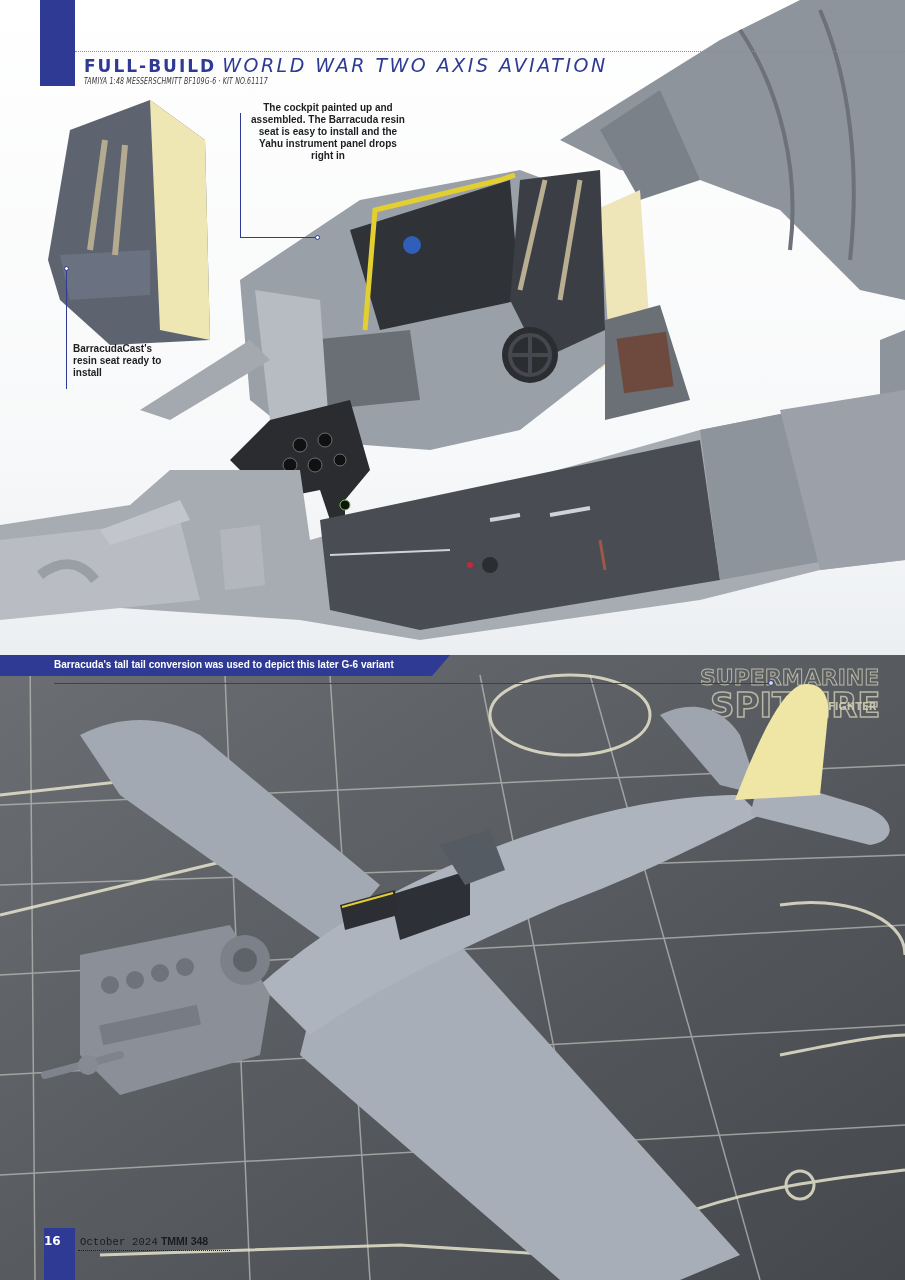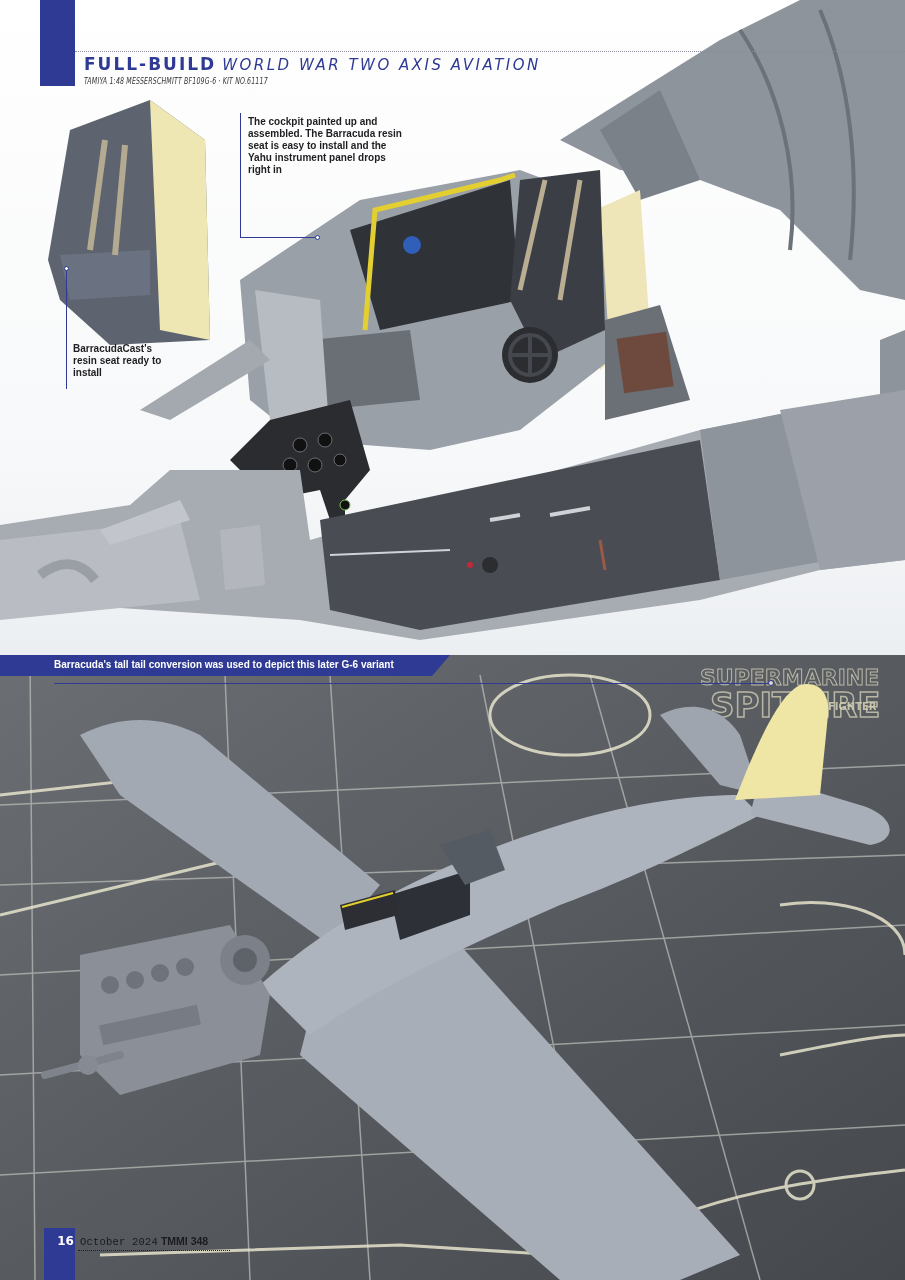--- a/index.html
+++ b/index.html
@@ -13,48 +13,48 @@
     background: linear-gradient(180deg, #ffffff 0%, #f7f8f9 70%, #eceff2 100%); overflow: hidden; }
   .top-photo svg { position: absolute; left: 0; top: 0; }
 
   .blue-tab { position: absolute; left: 40px; top: 0; width: 35px; height: 86px; background: #2e3a93; }
 
   .header-rule { position: absolute; left: 75px; top: 51px; width: 830px; height: 0;
     border-top: 1px dotted #8a8d99; }
   .header-title { position: absolute; left: 84px; top: 54px; height: 22px; white-space: nowrap; }
   .header-title .series { font-family: "DejaVu Sans", sans-serif; font-weight: bold; 
     font-size: 17px; color: #2e3a93; letter-spacing: 2px; text-transform: uppercase; }
-  .header-title .topic { font-family: "DejaVu Sans", sans-serif; font-style: italic; font-size: 15px;
+  .header-title .topic { font-family: "DejaVu Sans", sans-serif; font-style: italic; font-size: 19px;
     color: #2e3a93; letter-spacing: 2.5px; margin-left: 6px; font-weight: normal; }
   .header-sub { position: absolute; left: 84px; top: 76px; font-family: "DejaVu Sans Condensed", "DejaVu Sans", sans-serif;
     font-style: italic; font-size: 8.5px; color: #333; letter-spacing: 0.2px; transform: scaleX(0.82); transform-origin: left; white-space: nowrap; }
 
   .caption { position: absolute; font-family: "Liberation Sans", sans-serif; font-weight: bold;
     font-size: 10px; line-height: 12px; color: #1e1e22; }
-  .caption-cockpit { left: 248px; top: 116px; width: 160px; }
+  .caption-cockpit { left: 248px; top: 102px; width: 160px; text-align: center; }
   .caption-seat { left: 73px; top: 343px; width: 100px; }
 
   .leader { position: absolute; background: #2e3a93; }
   .leader-dot { position: absolute; width: 5px; height: 5px; border: 1px solid #2e3a93; border-radius: 50%; background: #fff; }
 
   
   .bottom-photo { position: absolute; left: 0; top: 655px; width: 905px; height: 625px;
     background: #f0abfc; overflow: hidden; }
   .bottom-photo svg { position: absolute; left: 0; top: 0; }
 
   .banner { position: absolute; left: 0; top: 655px; width: 450px; height: 21px; background: #2e3a93;
     clip-path: polygon(0 0, 100% 0, 96% 100%, 0 100%); }
   .banner-text { position: absolute; left: 54px; top: 659px; font-family: "Liberation Sans", sans-serif;
     font-weight: bold; font-size: 10px; color: #ffffff; white-space: nowrap; }
   .banner-leader { position: absolute; left: 54px; top: 683px; width: 716px; height: 1px; background: #2e3a93; }
   .banner-dot { position: absolute; left: 768px; top: 680px; width: 6px; height: 6px; border: 1px solid #2e3a93; border-radius: 50%; background: #d9d9c8; }
 
   
   .folio-tab { position: absolute; left: 44px; top: 1228px; width: 31px; height: 52px; background: #2e3a93; }
-  .folio-num { position: absolute; left: 44px; top: 1234px; width: 43px; text-align: center;
+  .folio-num { position: absolute; left: 44px; top: 1234px; width: 43px; text-align: left;
     font-family: "DejaVu Sans", sans-serif; font-weight: bold; font-size: 12px; color: #fff; }
   .folio-text { position: absolute; left: 80px; top: 1235px; white-space: nowrap; font-size: 10.5px; color: #1b1b1f; }
   .folio-text .month { font-family: Liberation Mono, monospace; font-weight: normal; letter-spacing: 0.2px; }
   .folio-text .mag { font-family: "Liberation Sans", sans-serif; font-weight: bold; text-align: right; }
   .folio-rule { position: absolute; left: 78px; top: 1250px; width: 152px; border-top: 1px dotted #222; }
 </style>
 </head>
 <body>
 
 <div class="page">

